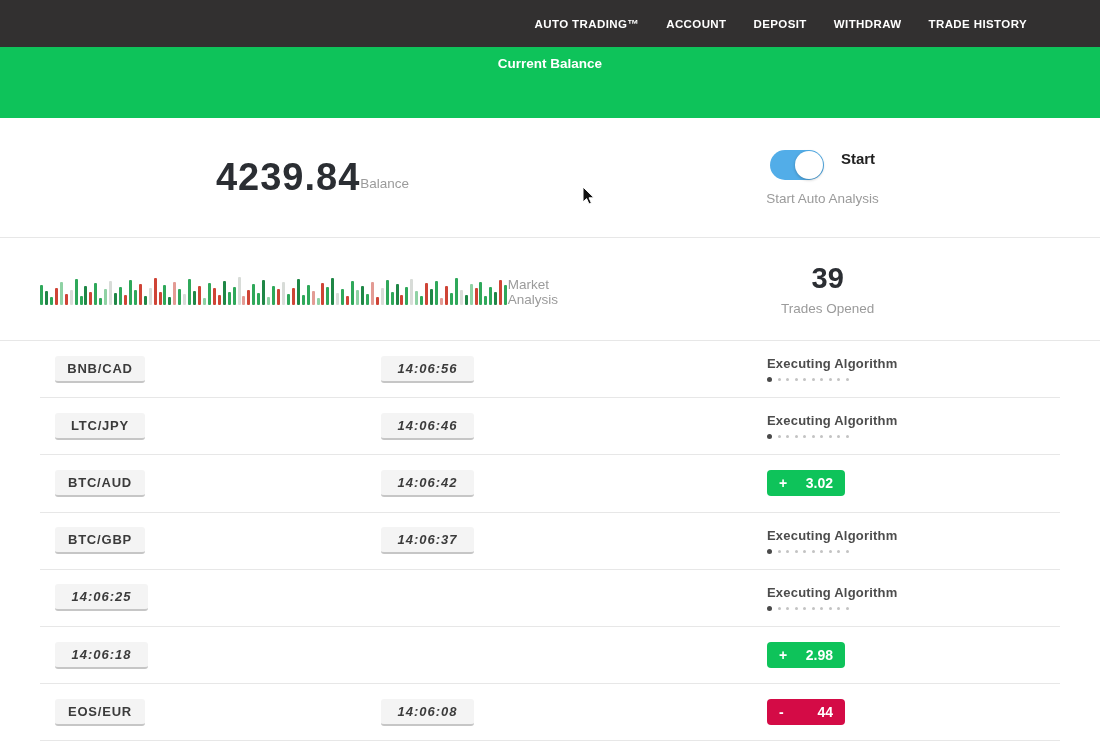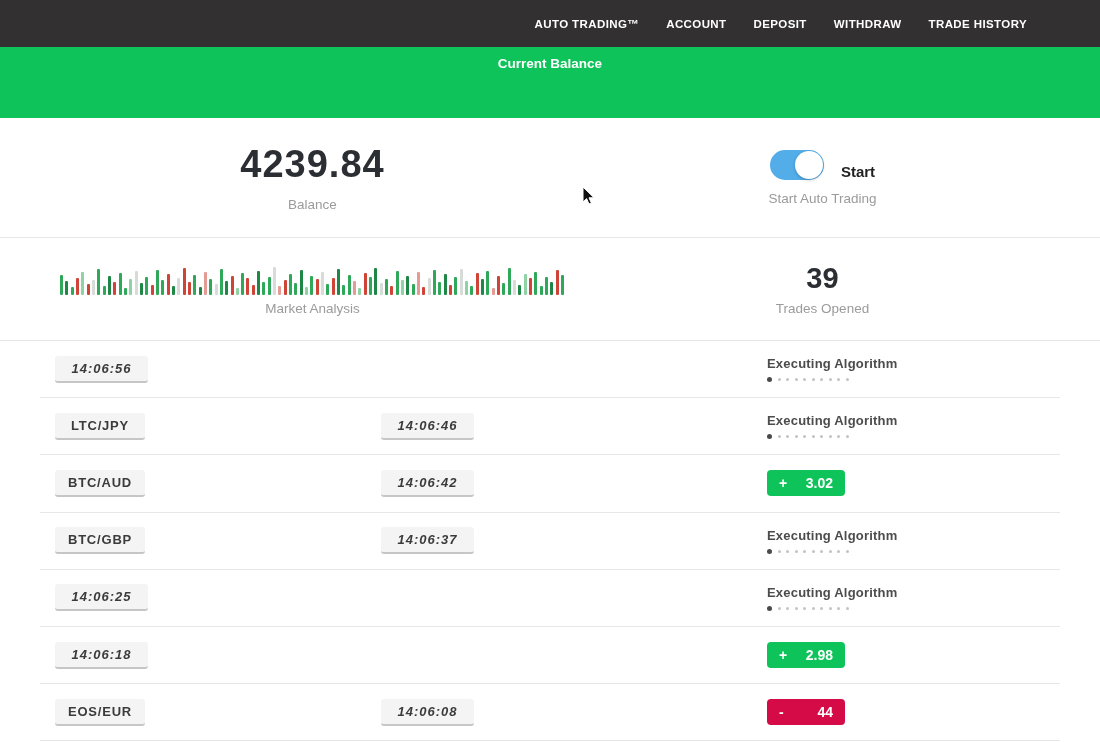--- a/index.html
+++ b/index.html
@@ -13,27 +13,27 @@
   .nav-item { color:#fff; font-size:11.5px; font-weight:bold; letter-spacing:.4px;
     text-transform:uppercase; cursor:pointer; white-space:nowrap; }
 
   
   .banner { height:71px; text-align:center; color:#fff; padding-top:9px; }
   .banner-label { font-size:13.5px; font-weight:bold; }
   .banner-value { font-size:29px; font-weight:bold; letter-spacing:.5px; margin-top:1px; }
 
   
   .section { display:flex; padding:0 40px; }
-  .sec-left { flex:0 0 545px; display:flex; flex-direction:column; align-items:center; justify-content:center; }
+  .sec-left { flex:0 0 545px; display:flex; flex-direction:row; align-items:center; justify-content:center; }
   .sec-right { flex:1; display:flex; flex-direction:column; align-items:center; justify-content:center; }
   .stats { height:119px; }
   .balance-num { font-size:38px; font-weight:bold; color:#2b2e33; letter-spacing:1px; }
   .gray-label { font-size:13.5px; color:#9b9b9b; margin-top:11px; }
 
-  .toggle-row { display:flex; align-items:flex-end; gap:17px; }
+  .toggle-row { display:flex; align-items:flex-start; gap:17px; }
   .toggle { width:54px; height:30px; border-radius:15px; position:relative; cursor:pointer; }
   .knob { position:absolute; top:1px; right:1px; width:28px; height:28px; border-radius:50%;
     background:#fff; box-shadow:0 1px 3px rgba(0,0,0,.25); }
   .toggle-label { font-size:15px; font-weight:bold; color:#1f1f1f; }
 
   
   .market { height:104px; border-top:1px solid #e7e7e7; border-bottom:1px solid #e7e7e7; }
   .bars { width:505px; height:32px; display:flex; align-items:flex-end; justify-content:space-between; }
   .bar { width:3px; border-radius:1px; }
   .trades-num { font-size:29px; font-weight:bold; color:#2b2e33; }
@@ -85,21 +85,21 @@
       <div class="balance-num">4239.84</div>
       <div class="gray-label">Balance</div>
     </div>
     <div class="sec-right">
       <div class="toggle-row">
         <div class="toggle" style="background: rgb(82, 173, 232);">
           <div class="knob"></div>
         </div>
         <div class="toggle-label">Start</div>
       </div>
-      <div class="gray-label">Start Auto Trading</div>
+      <div class="gray-label">Start Auto Analysis</div>
     </div>
   </div>
 
   <div class="section market">
     <div class="sec-left">
       <div class="bars">
           <div class="bar" style="height: 20px; background: rgb(47, 168, 90);"></div>
           <div class="bar" style="height: 14px; background: rgb(31, 135, 70);"></div>
           <div class="bar" style="height: 8px; background: rgb(47, 168, 90);"></div>
           <div class="bar" style="height: 17px; background: rgb(207, 68, 54);"></div>
@@ -198,20 +198,23 @@
       <div class="gray-label">Market Analysis</div>
     </div>
     <div class="sec-right">
       <div class="trades-num">39</div>
       <div class="gray-label">Trades Opened</div>
     </div>
   </div>
 
   <div class="rows">
     <div class="trow">
+      <div class="col-pair">
+          <div class="chip pair">BNB/CAD</div>
+        </div>
       <div class="col-time">
           <div class="chip time">14:06:56</div>
         </div>
       <div class="spacer"></div>
       <div class="col-status">
           <div class="exec-label">Executing Algorithm</div>
           <div class="dots">
             <div class="dot active"></div>
             <div class="dot"></div>
             <div class="dot"></div>

